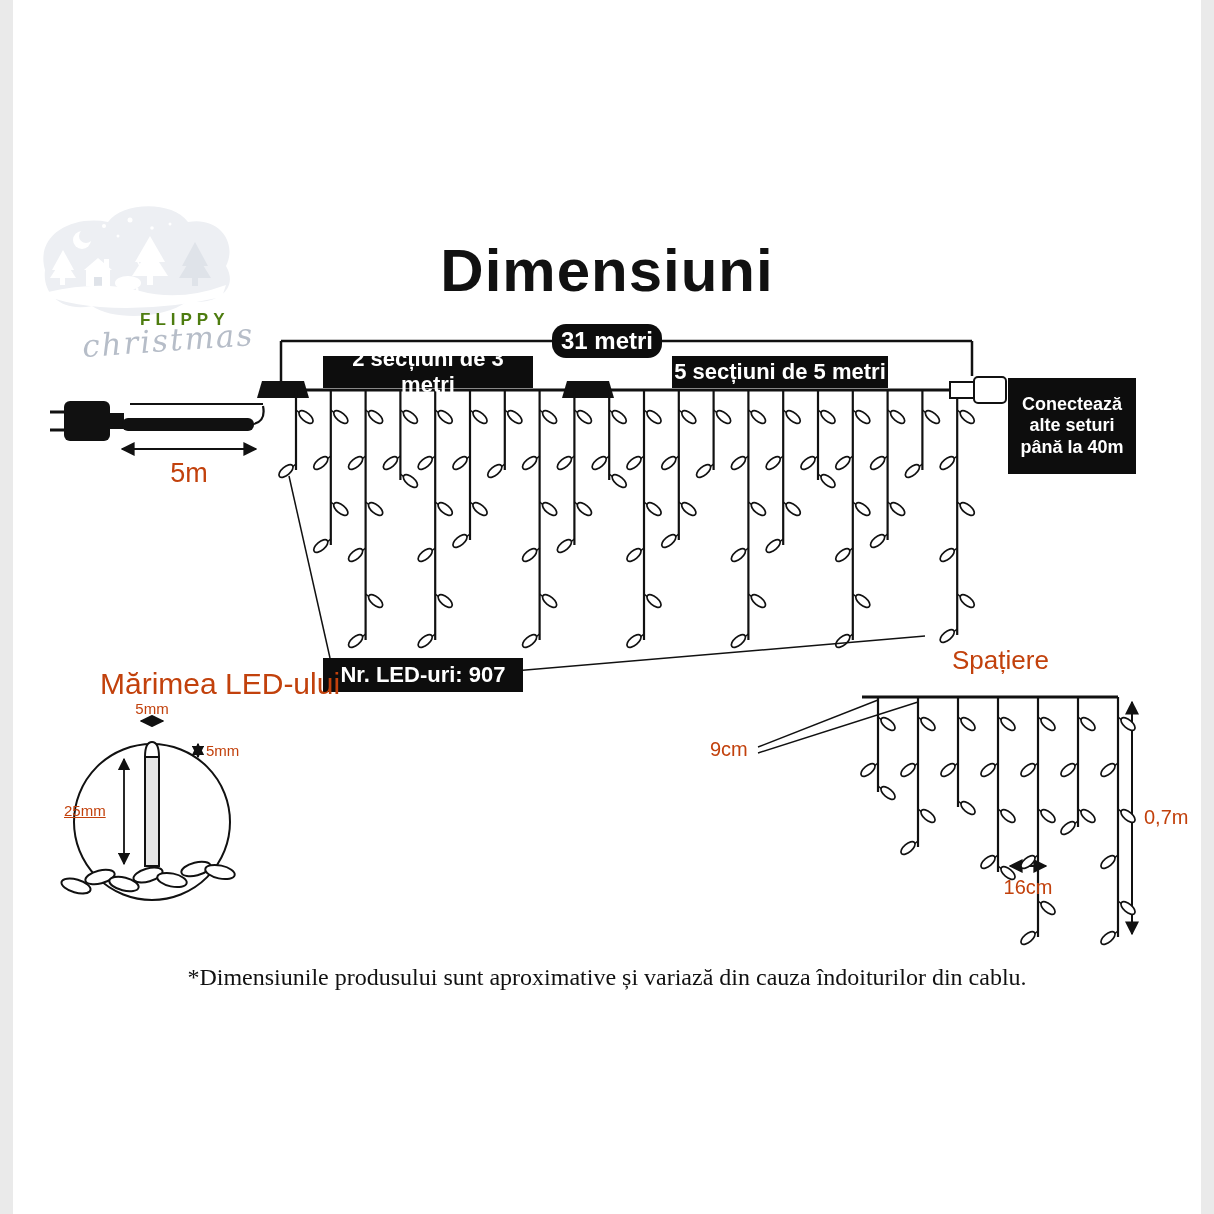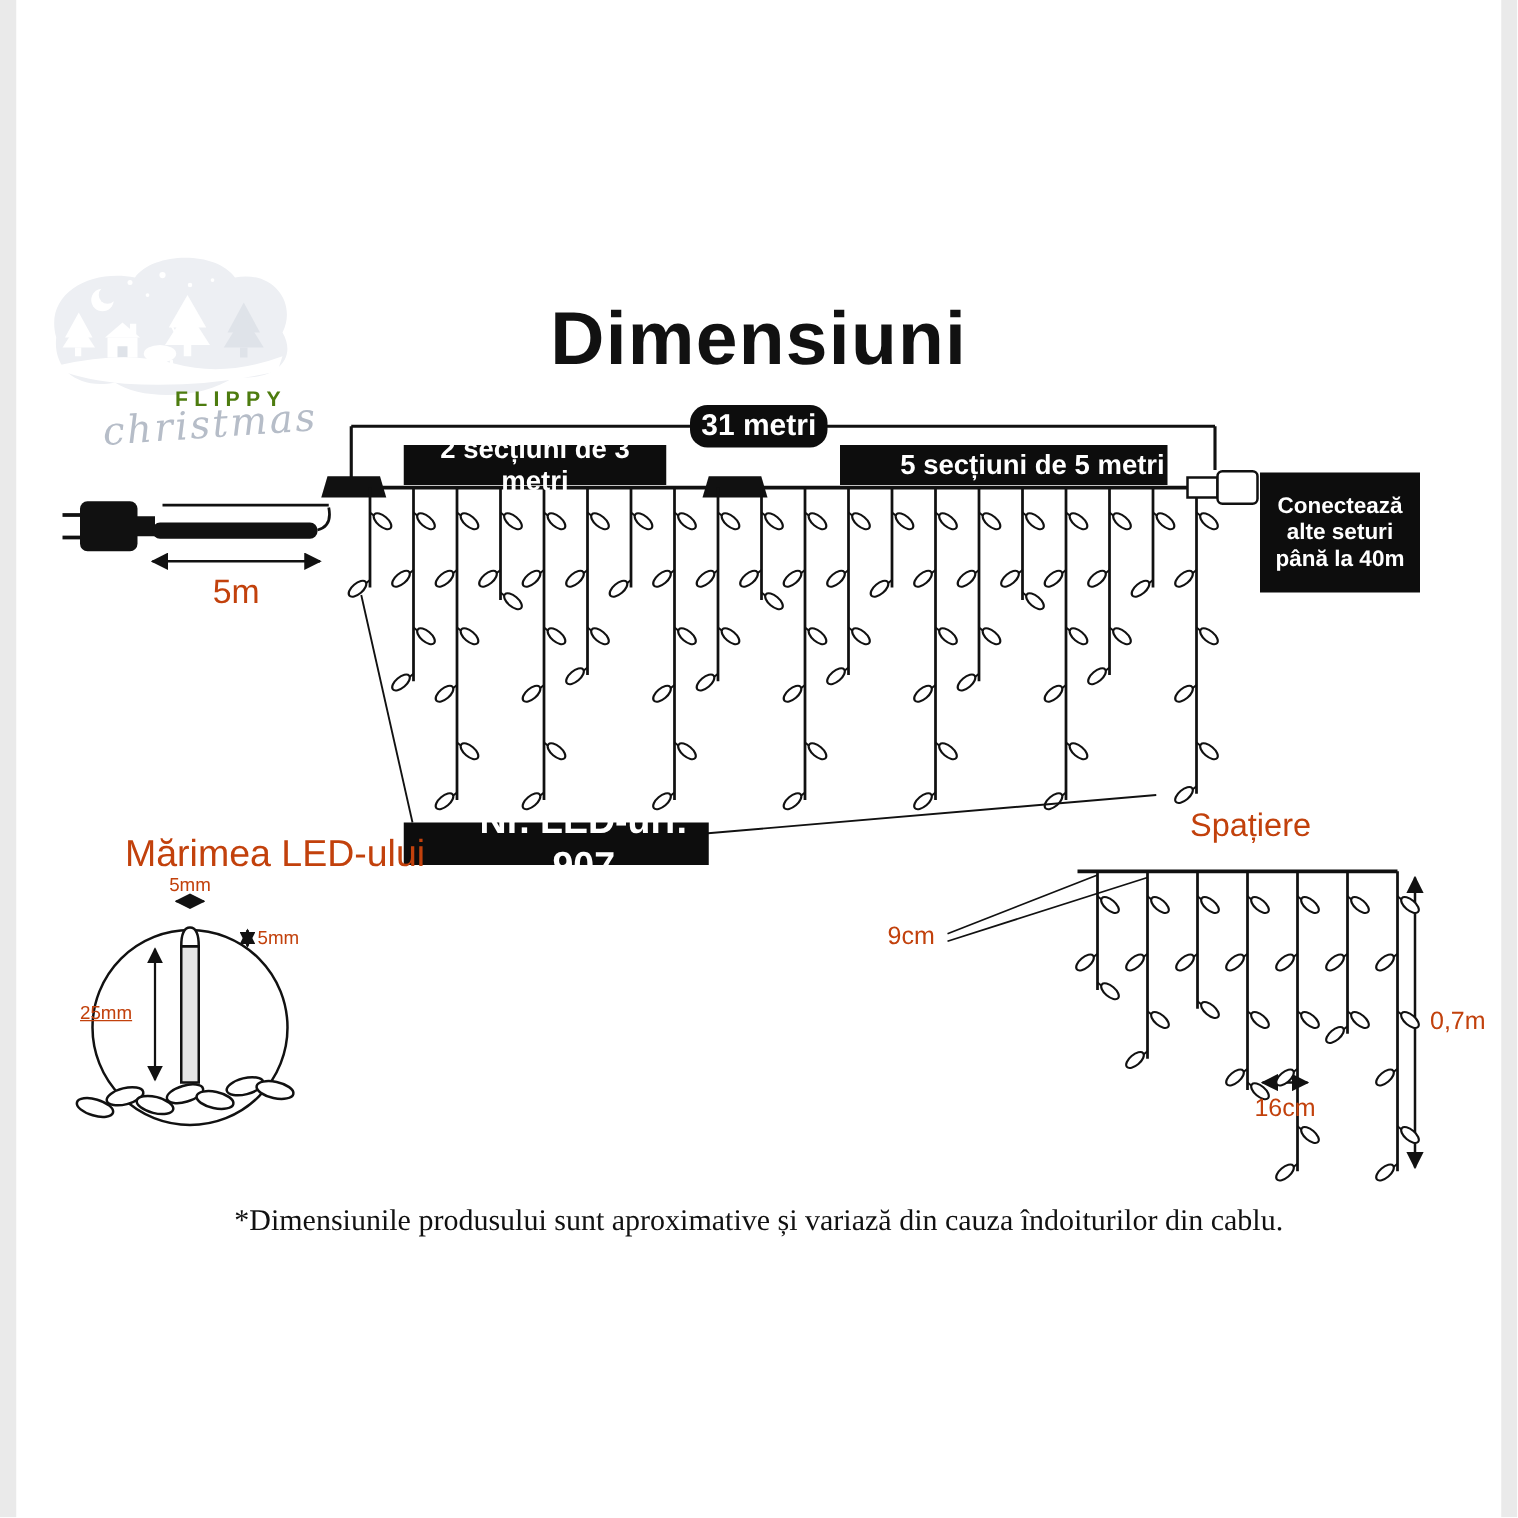--- a/index.html
+++ b/index.html
@@ -442,23 +442,23 @@
     </g>
   </svg>
 
   <div class="title">Dimensiuni</div>
 
   <div class="logo-flippy">FLIPPY</div>
   <div class="logo-script">christmas</div>
 
   <div class="box" style="left:552px;top:324px;width:110px;height:34px;font-size:24px;border-radius:14px;">31 metri</div>
   <div class="box" style="left:323px;top:356px;width:210px;height:32px;font-size:22px;">2 secțiuni de 3 metri</div>
-  <div class="box" style="left:672px;top:356px;width:216px;height:32px;font-size:22px;padding-left:46px;">5 secțiuni de 5 metri</div>
+  <div class="box" style="left:672px;top:356px;width:216px;height:32px;font-size:22px;">5 secțiuni de 5 metri</div>
   <div class="box" style="left:1008px;top:366px;width:124px;height:92px;font-size:18px;padding:2px;margin-top:12px;">Conectează alte seturi până la 40m</div>
-  <div class="box" style="left:323px;top:658px;width:200px;height:34px;font-size:30px;padding-left:44px;">Nr. LED-uri: 907</div>
+  <div class="box" style="left:323px;top:658px;width:200px;height:34px;font-size:22px;">Nr. LED-uri: 907</div>
 
   <div class="txt" style="left:169px;top:458px;width:40px;text-align:center;font-size:27px;">5m</div>
 
   <div class="txt" style="left:52px;top:667px;font-size:30px;margin-left:48px;">Mărimea LED-ului</div>
   <div class="txt" style="left:130px;top:700px;width:44px;text-align:center;font-size:15px;">5mm</div>
   <div class="txt" style="left:206px;top:742px;font-size:15px;">5mm</div>
   <div class="txt" style="left:64px;top:802px;font-size:15px;text-decoration:underline;">25mm</div>
 
   <div class="txt" style="left:952px;top:645px;font-size:26px;">Spațiere</div>
   <div class="txt" style="left:710px;top:738px;font-size:20px;">9cm</div>

